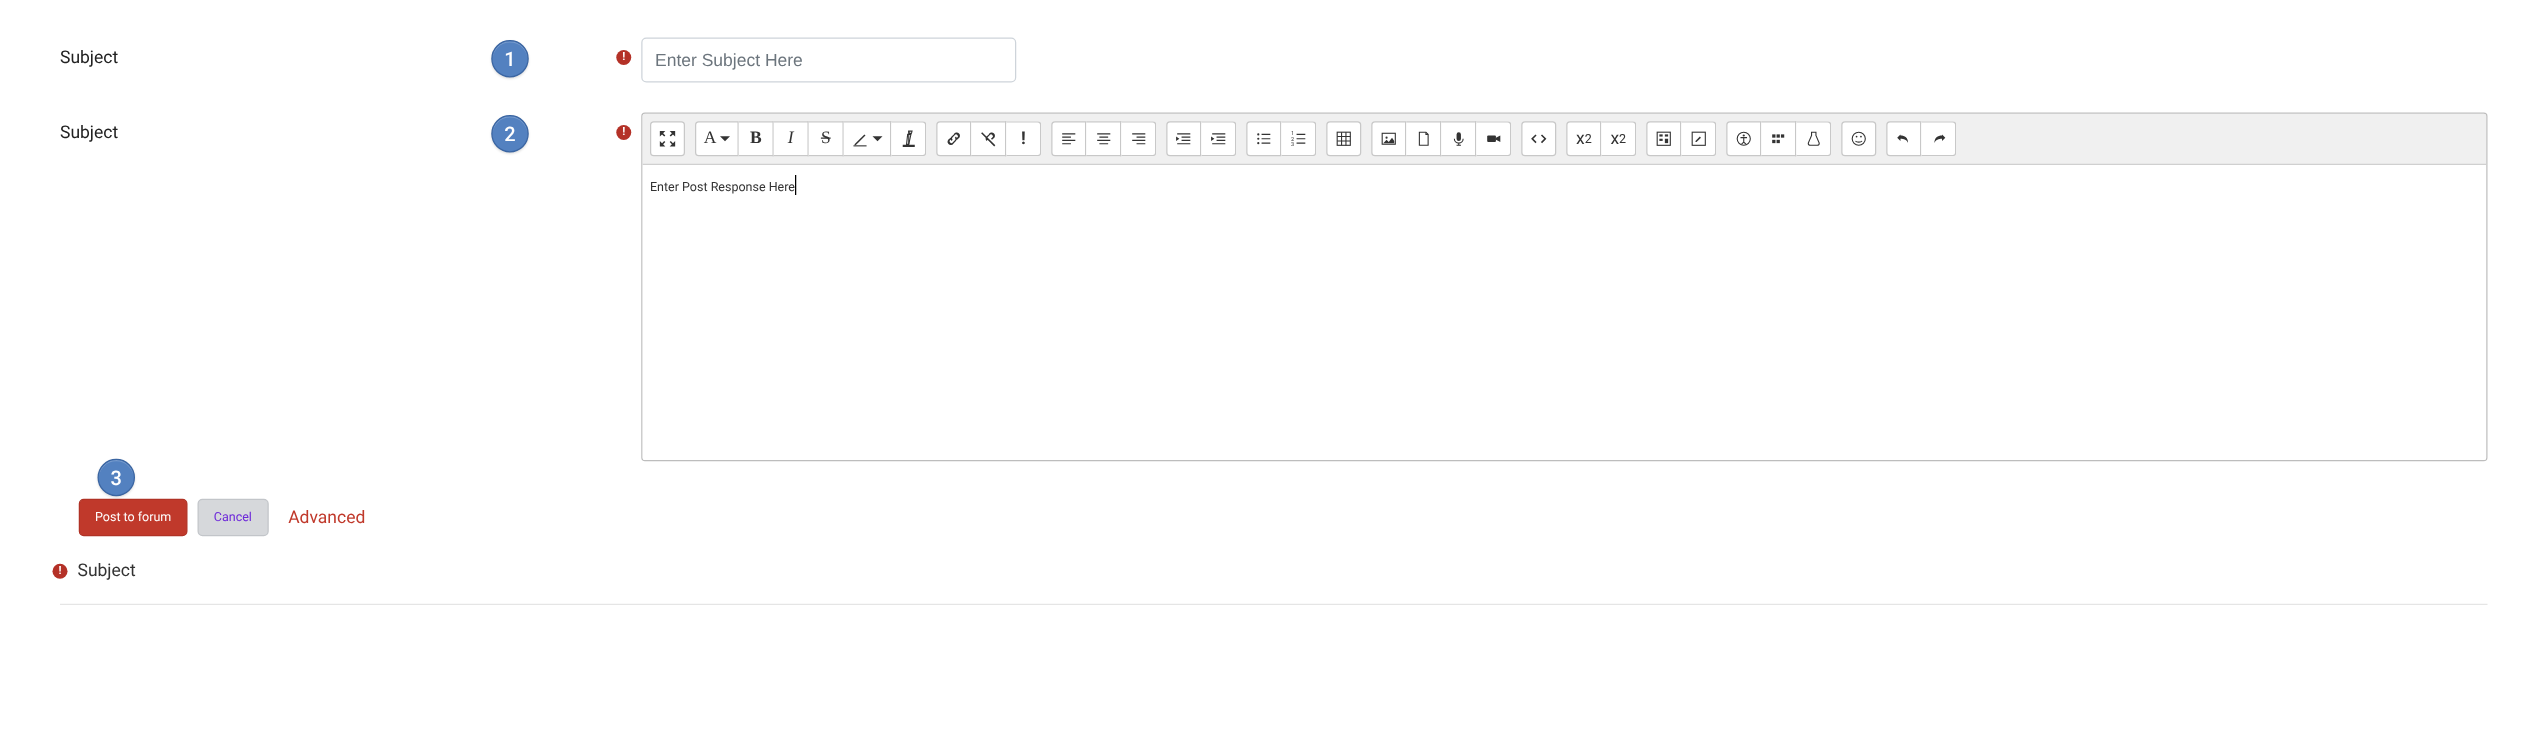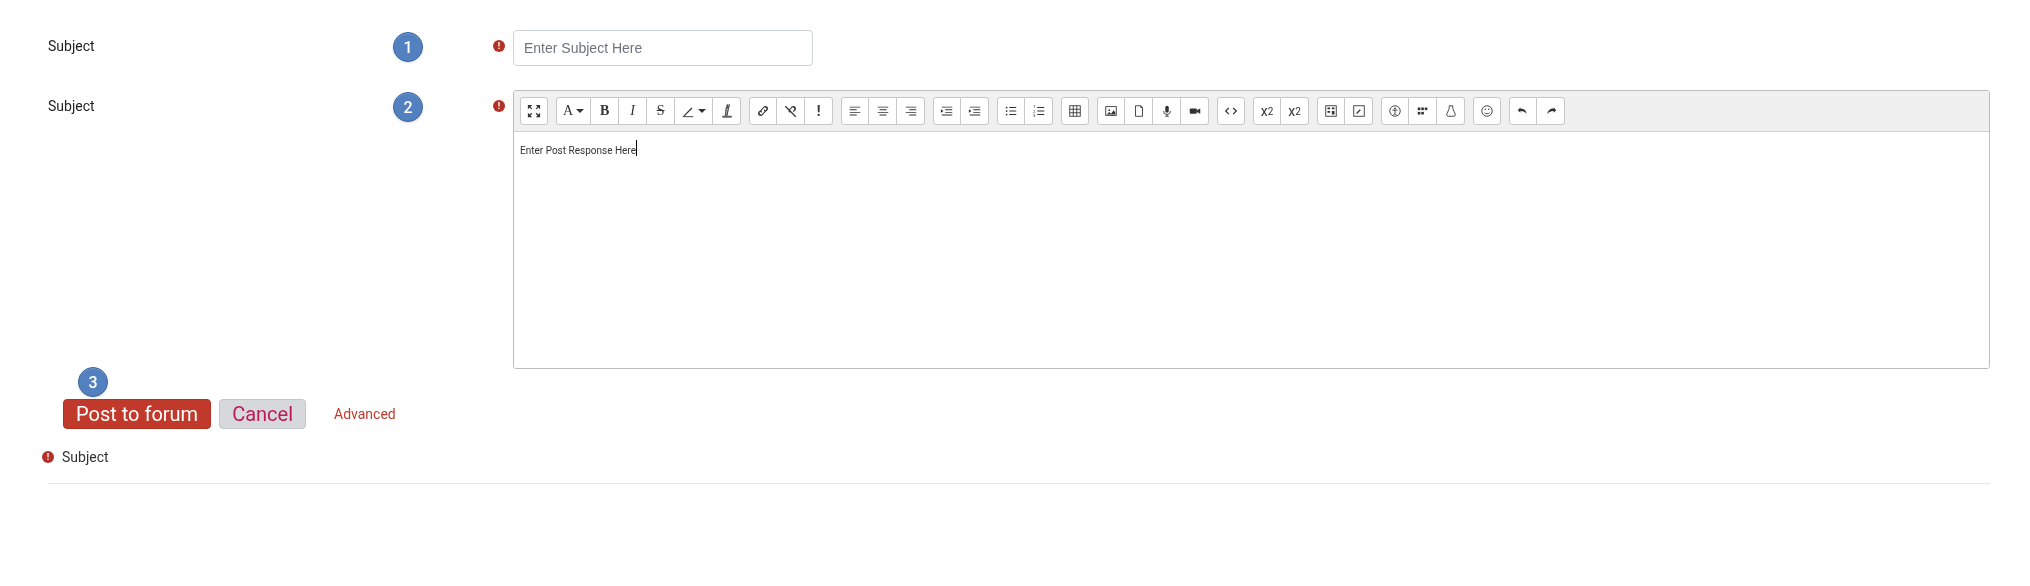--- a/index.html
+++ b/index.html
@@ -155,36 +155,36 @@
     top: -32px;
     left: 15px;
   }
   .btn {
     display: inline-flex;
     align-items: center;
     justify-content: center;
     height: 30px;
     padding: 0 12px;
     border-radius: 4px;
-    font-size: 20px;
+    font-size: 10px;
     cursor: pointer;
     border: 1px solid transparent;
   }
   .btn-primary {
     background: #c0392b;
     color: #fff;
     border-color: #b03225;
   }
   .btn-secondary {
     background: #d6d8db;
-    color: #be185d;
+    color: #6d28d9;
     border-color: #c2c5c9;
   }
   .adv-link {
-    margin-left: 20px;
+    margin-left: 8px;
     color: #c0392b;
     font-size: 14px;
     cursor: pointer;
   }
   .required-note {
     margin-top: 20px;
     margin-left: -6px;
     display: flex;
     align-items: center;
     gap: 8px;

